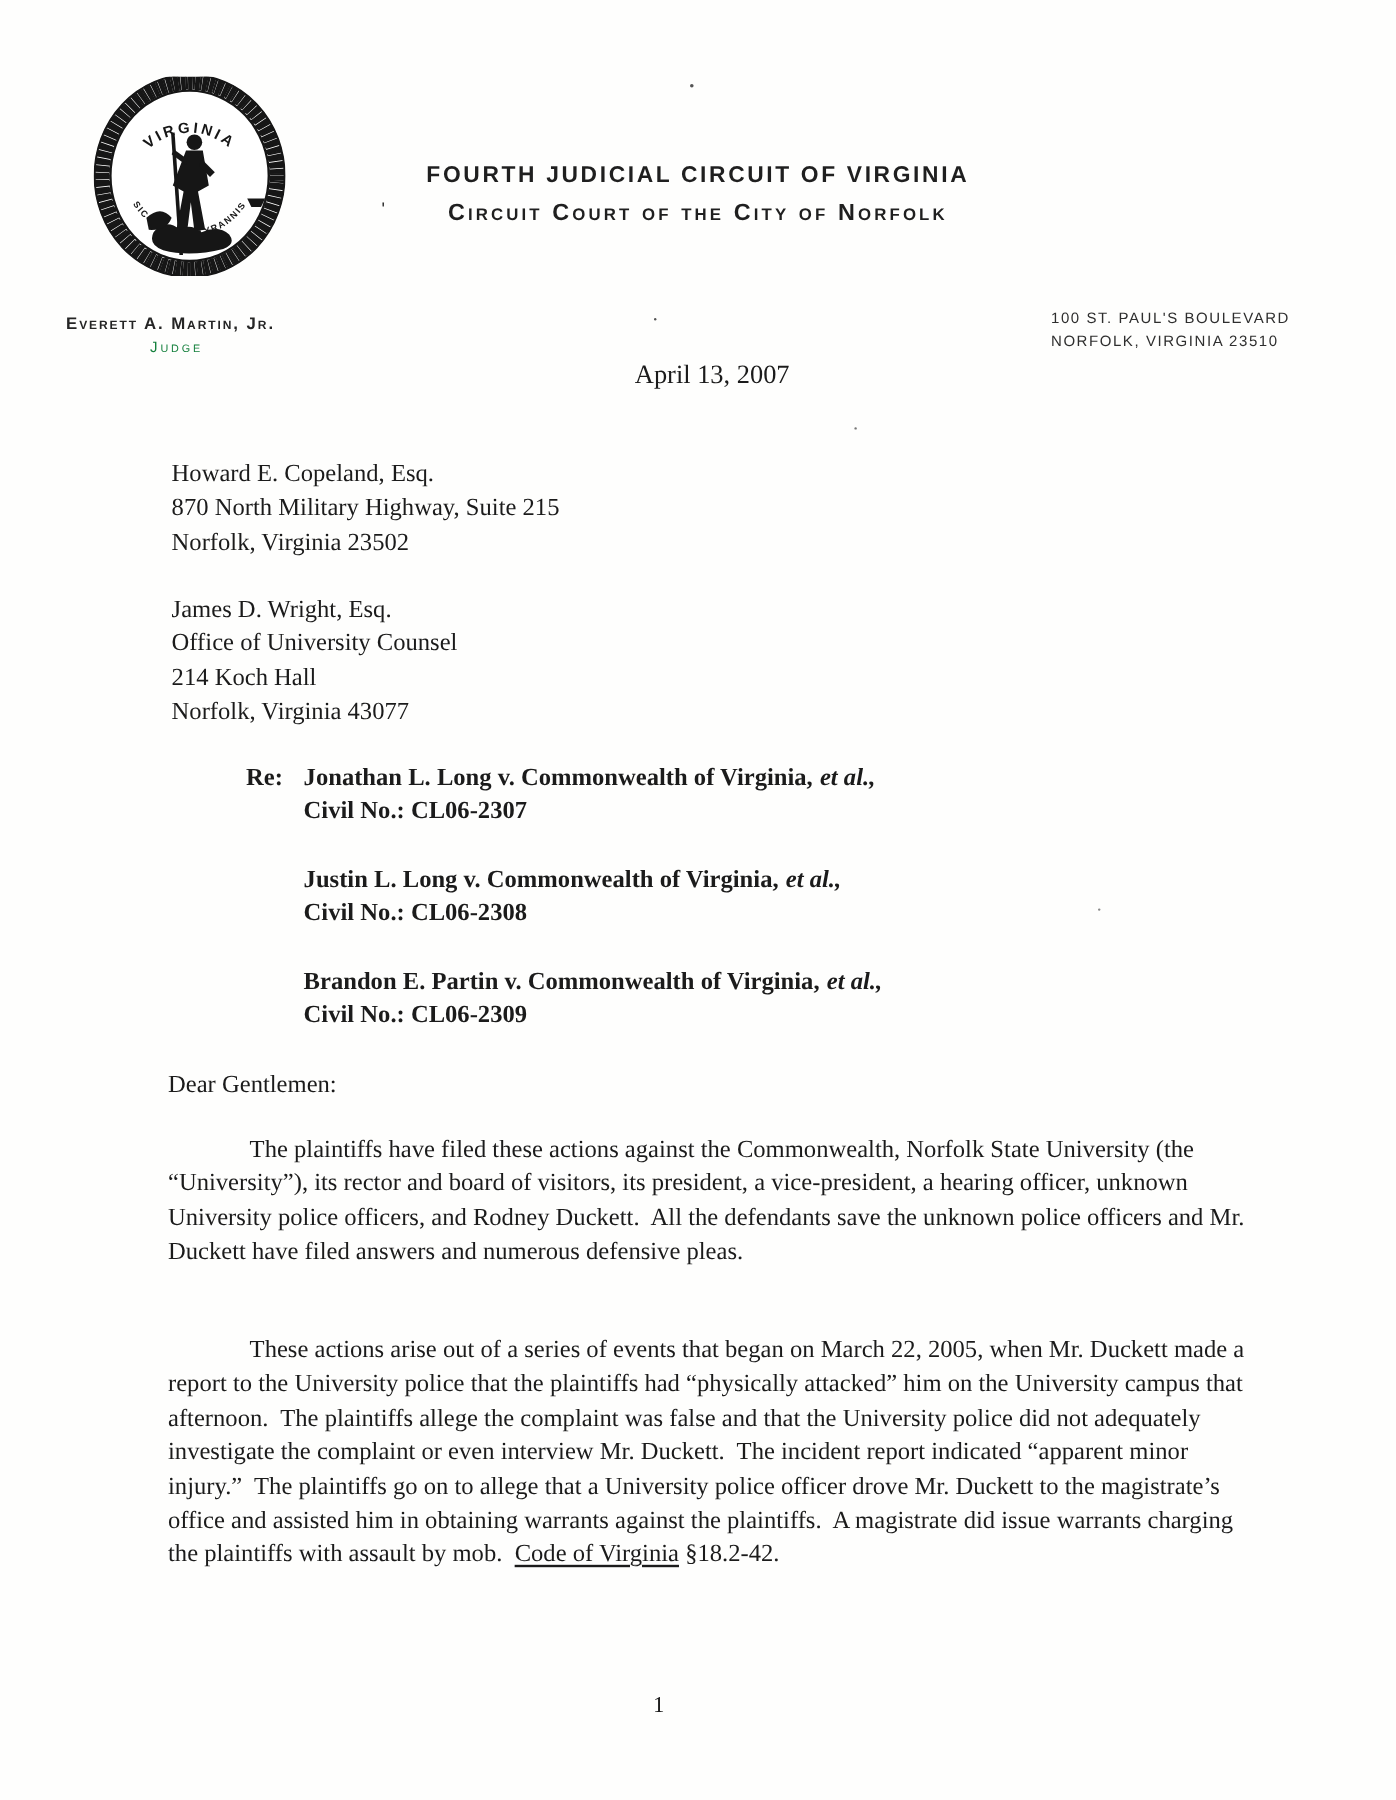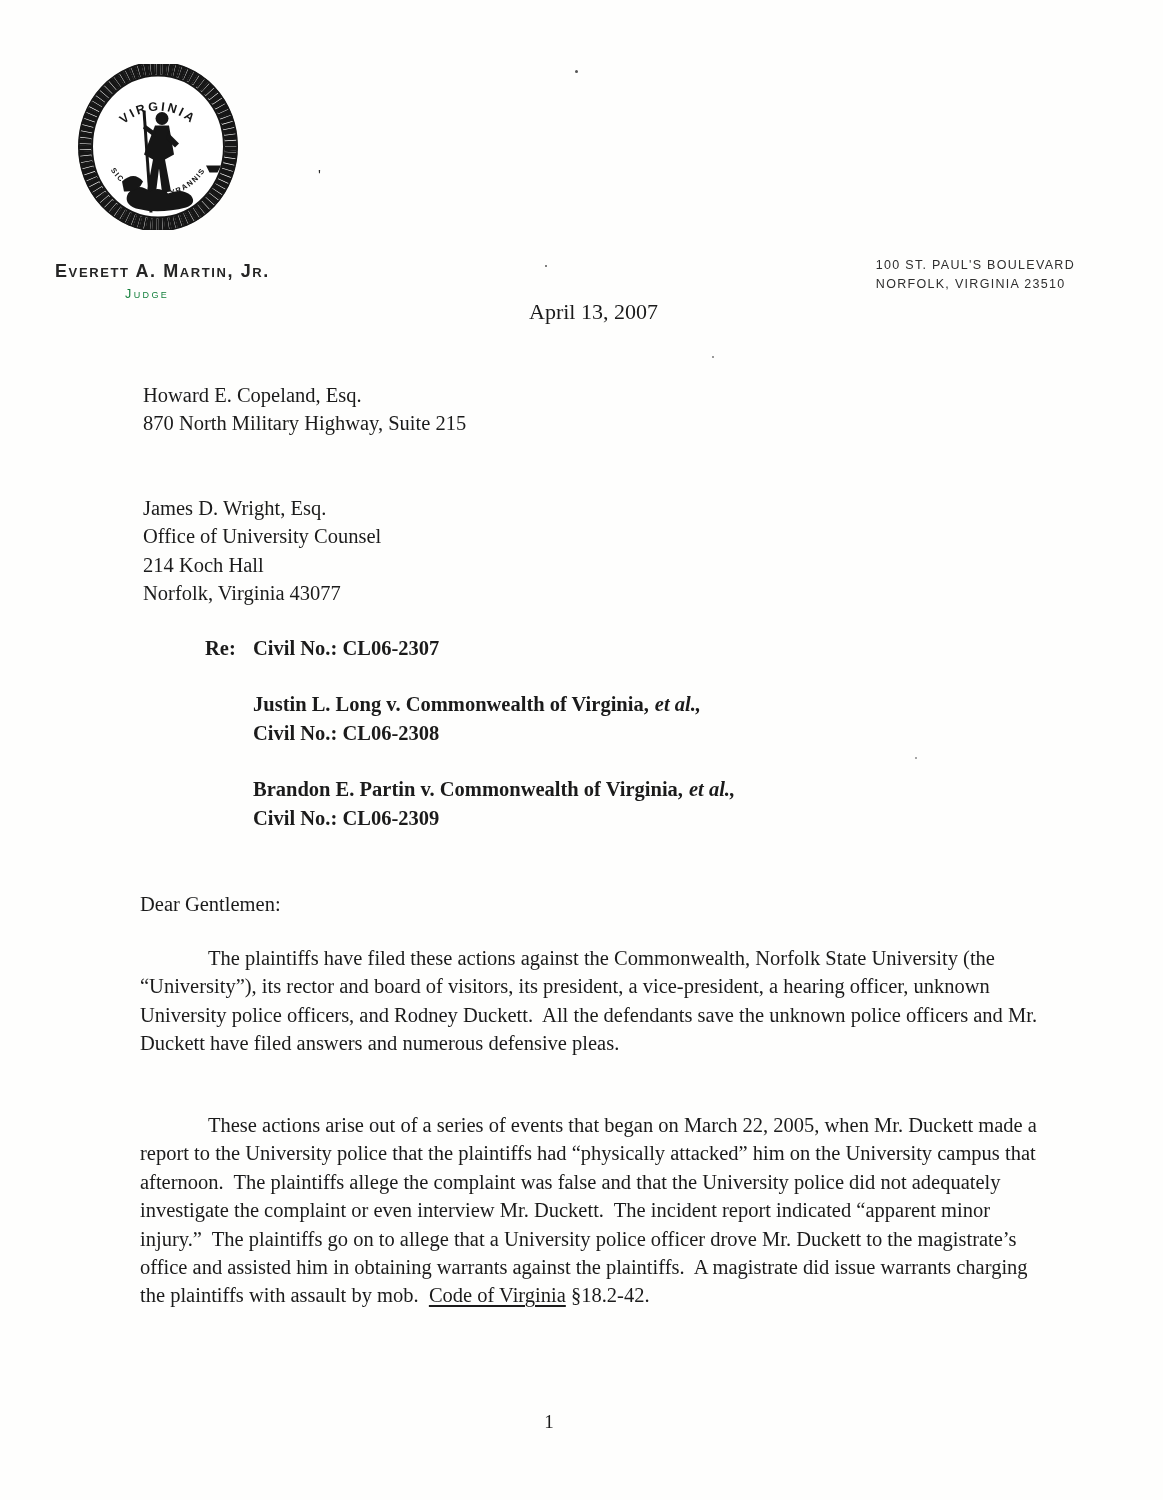--- a/index.html
+++ b/index.html
@@ -12,21 +12,21 @@
   .seal { position:absolute; left:78px; top:64px; width:160px; height:166px; }
   .court-title { position:absolute; left:0; top:136px; width:1163px; text-align:center;
     font-family:"Liberation Sans", sans-serif; color:#1f1f1f; }
   .court-line1 { display:block; font-size:19px; font-weight:700; letter-spacing:2.2px; }
   .court-line2 { display:block; margin-top:8px; font-size:19.5px; font-weight:700;
     font-variant:small-caps; letter-spacing:2.6px; }
   .stray-mark { position:absolute; left:318px; top:166px; font-size:15px; color:#2a2a2a;
     font-family:"Liberation Sans", sans-serif; }
   .judge-block { position:absolute; left:55px; top:261px;
     font-family:"Liberation Sans", sans-serif; color:#252525; }
-  .judge-name { display:block; font-size:18px; font-weight:700; font-variant:small-caps;
+  .judge-name { display:block; font-size:14px; font-weight:700; font-variant:small-caps;
     letter-spacing:1.6px; }
   .judge-title { display:block; margin-top:5px; padding-left:70px; font-size:12.5px;
     font-variant:small-caps; letter-spacing:2.4px; color:#15803d; }
   .court-address { position:absolute; right:88px; top:256px; text-align:left;
     font-family:"Liberation Sans", sans-serif; font-size:12.5px; letter-spacing:1.3px;
     line-height:19px; color:#2e2e2e; }
   .court-address span { display:block; }
   .date-line { position:absolute; left:12px; top:299px; width:1163px; text-align:center;
     font-size:22px; }
   
@@ -81,50 +81,56 @@
       <circle cx="84" cy="54" r="6.5"></circle>
       <path d="M77,61 L91,61 L96,90 L87,95 L93,127 L84,128 L81,104 L78,128 L69,127 L75,95 L66,90 Z"></path>
       <path d="M78,68 L67,60 L65,64 L77,73 Z"></path>
       <path d="M90,68 L101,79 L97,83 L88,74 Z"></path>
       <path d="M50,129 Q60,117 72,127 Q80,121 90,129 Q104,123 113,131 Q119,139 108,143 Q80,150 58,144 Q45,139 50,129 Z"></path>
       <path d="M44,117 Q56,106 65,117 Q61,128 46,127 Z"></path>
       <path d="M128,101 h15 l-3.5,7 h-8 Z"></path>
     </g>
   </svg>
 
+  <div class="court-title">
+    <span class="court-line1">FOURTH JUDICIAL CIRCUIT OF VIRGINIA</span>
+    <span class="court-line2">Circuit Court of the City of Norfolk</span>
+  </div>
   <span class="stray-mark">'</span>
 
   <div class="judge-block">
     <span class="judge-name">Everett A. Martin, Jr.</span>
     <span class="judge-title">Judge</span>
   </div>
 
   <div class="court-address">
     <span>100 ST. PAUL'S BOULEVARD</span>
     <span>NORFOLK, VIRGINIA 23510</span>
   </div>
 
   <div class="date-line">April 13, 2007</div>
 
   <div class="recipient recipient-1">
     <span>Howard E. Copeland, Esq.</span>
     <span>870 North Military Highway, Suite 215</span>
+    <span>Norfolk, Virginia 23502</span>
   </div>
 
   <div class="recipient recipient-2">
     <span>James D. Wright, Esq.</span>
     <span>Office of University Counsel</span>
     <span>214 Koch Hall</span>
     <span>Norfolk, Virginia 43077</span>
   </div>
 
   <div class="re-section">
     <div class="re-label">Re:</div>
     <div class="re-cases">
       <div class="re-case">
+        <span class="case-title"><span>Jonathan L. Long v. Commonwealth of Virginia,</span><span class="etal">et al.,</span></span>
         <span class="civil-no">Civil No.: CL06-2307</span>
       </div>
       <div class="re-case">
         <span class="case-title"><span>Justin L. Long v. Commonwealth of Virginia,</span><span class="etal">et al.,</span></span>
         <span class="civil-no">Civil No.: CL06-2308</span>
       </div>
       <div class="re-case">
         <span class="case-title"><span>Brandon E. Partin v. Commonwealth of Virginia,</span><span class="etal">et al.,</span></span>
         <span class="civil-no">Civil No.: CL06-2309</span>
       </div>

